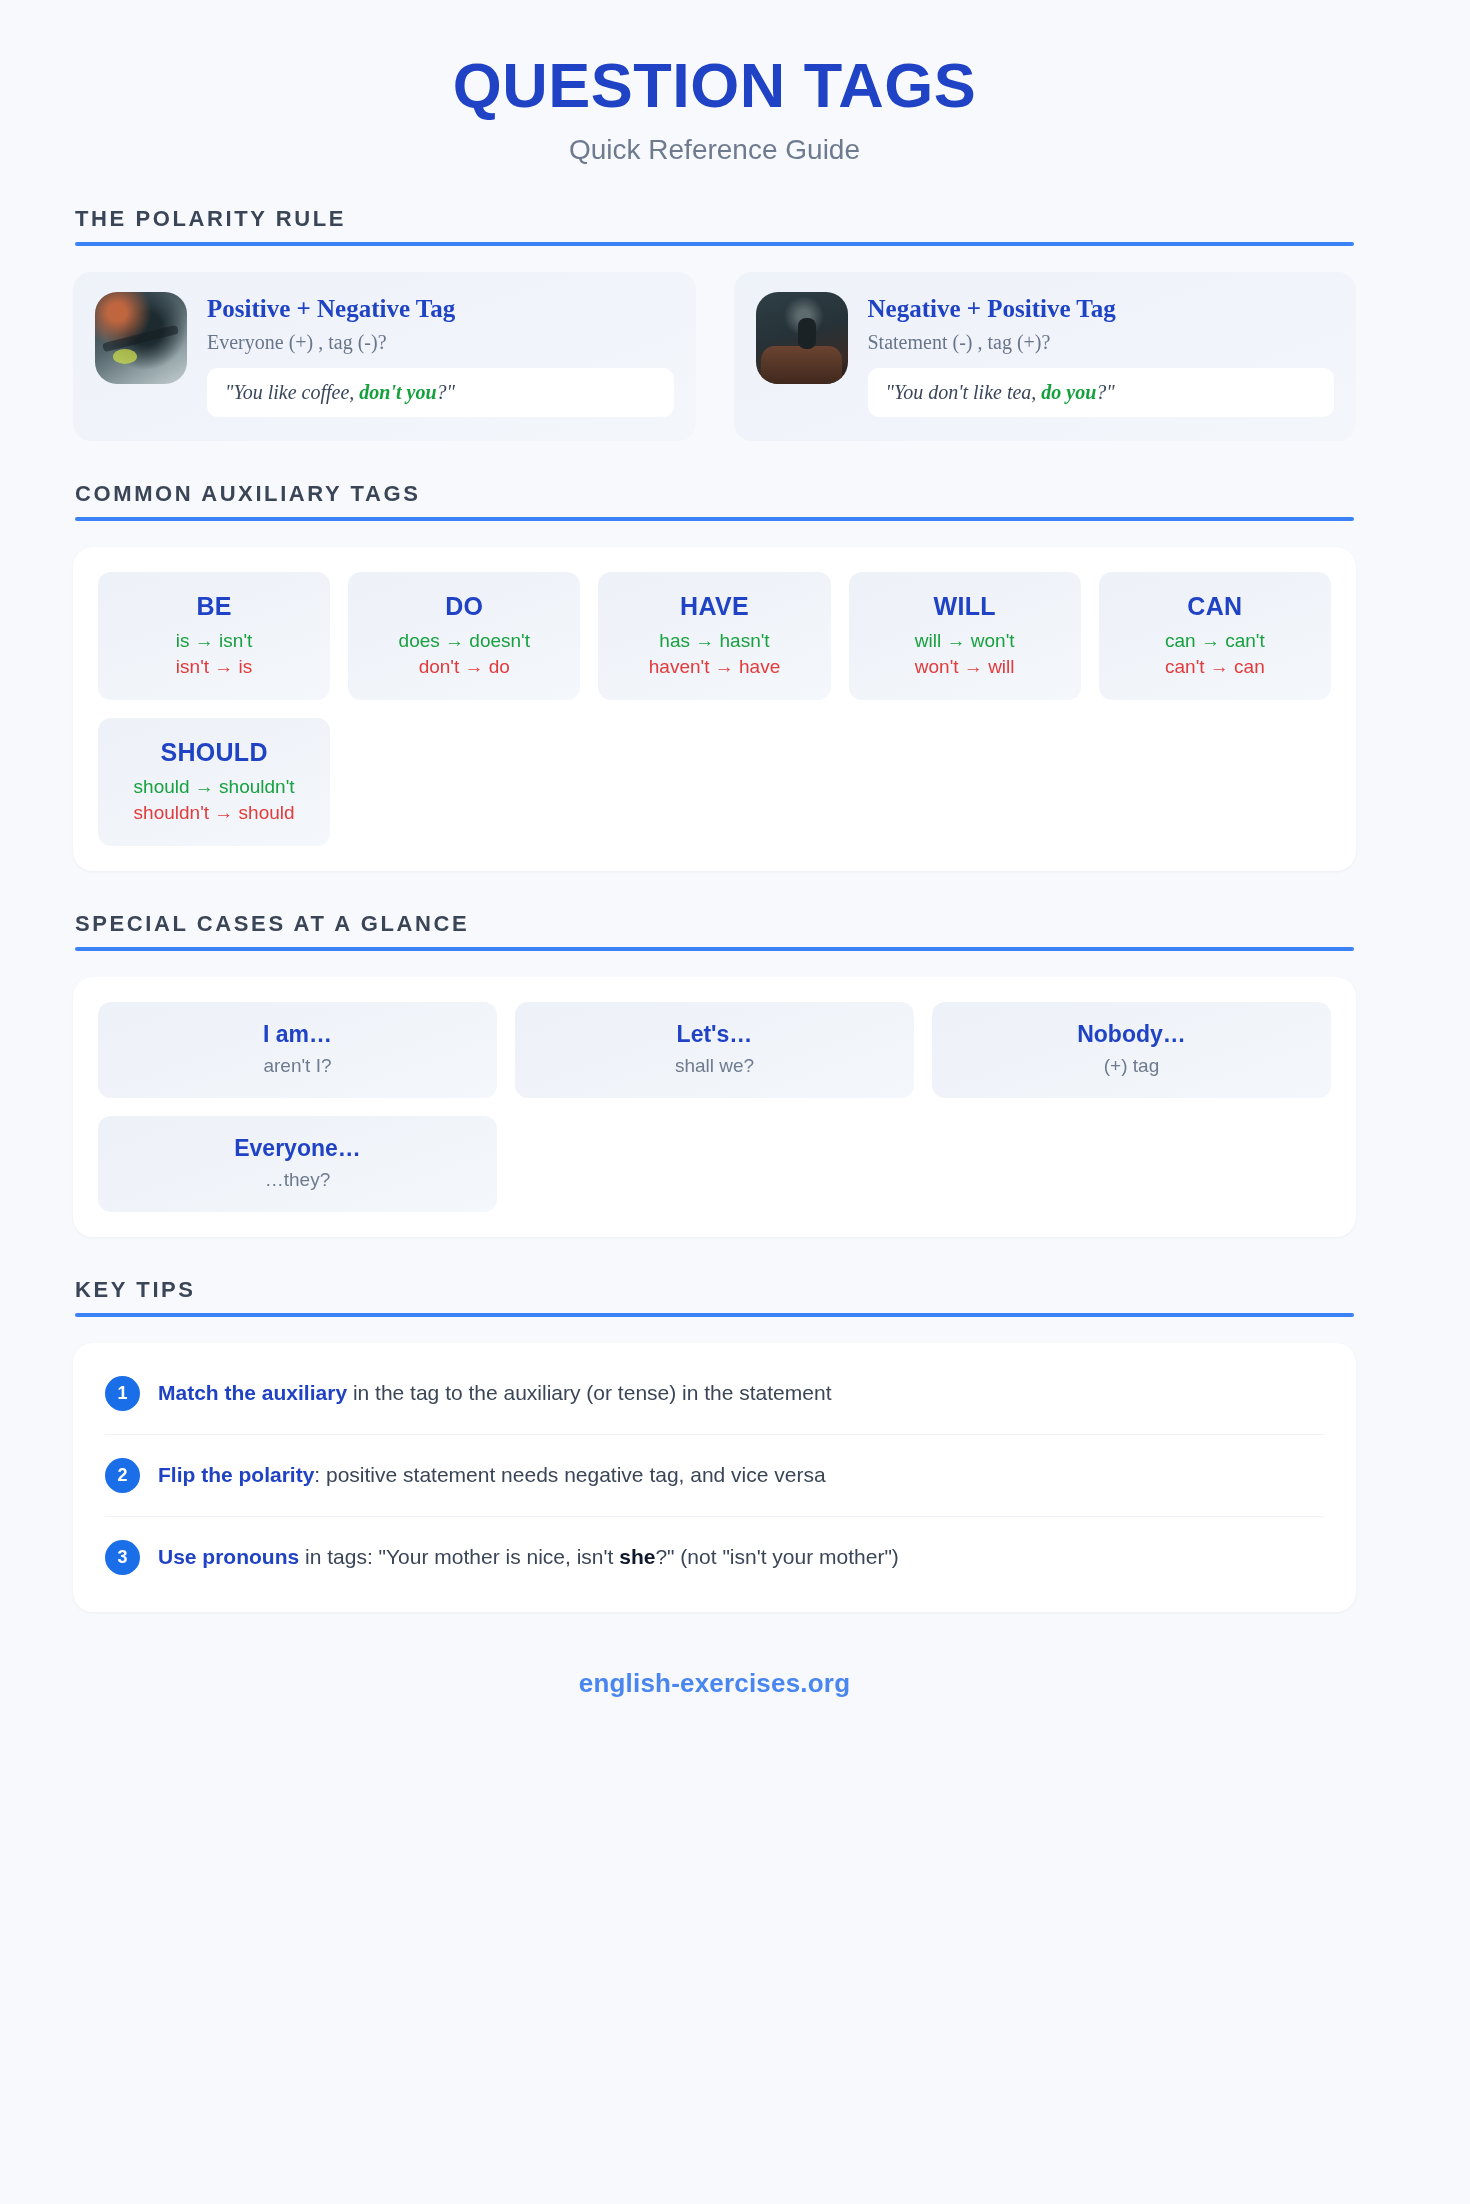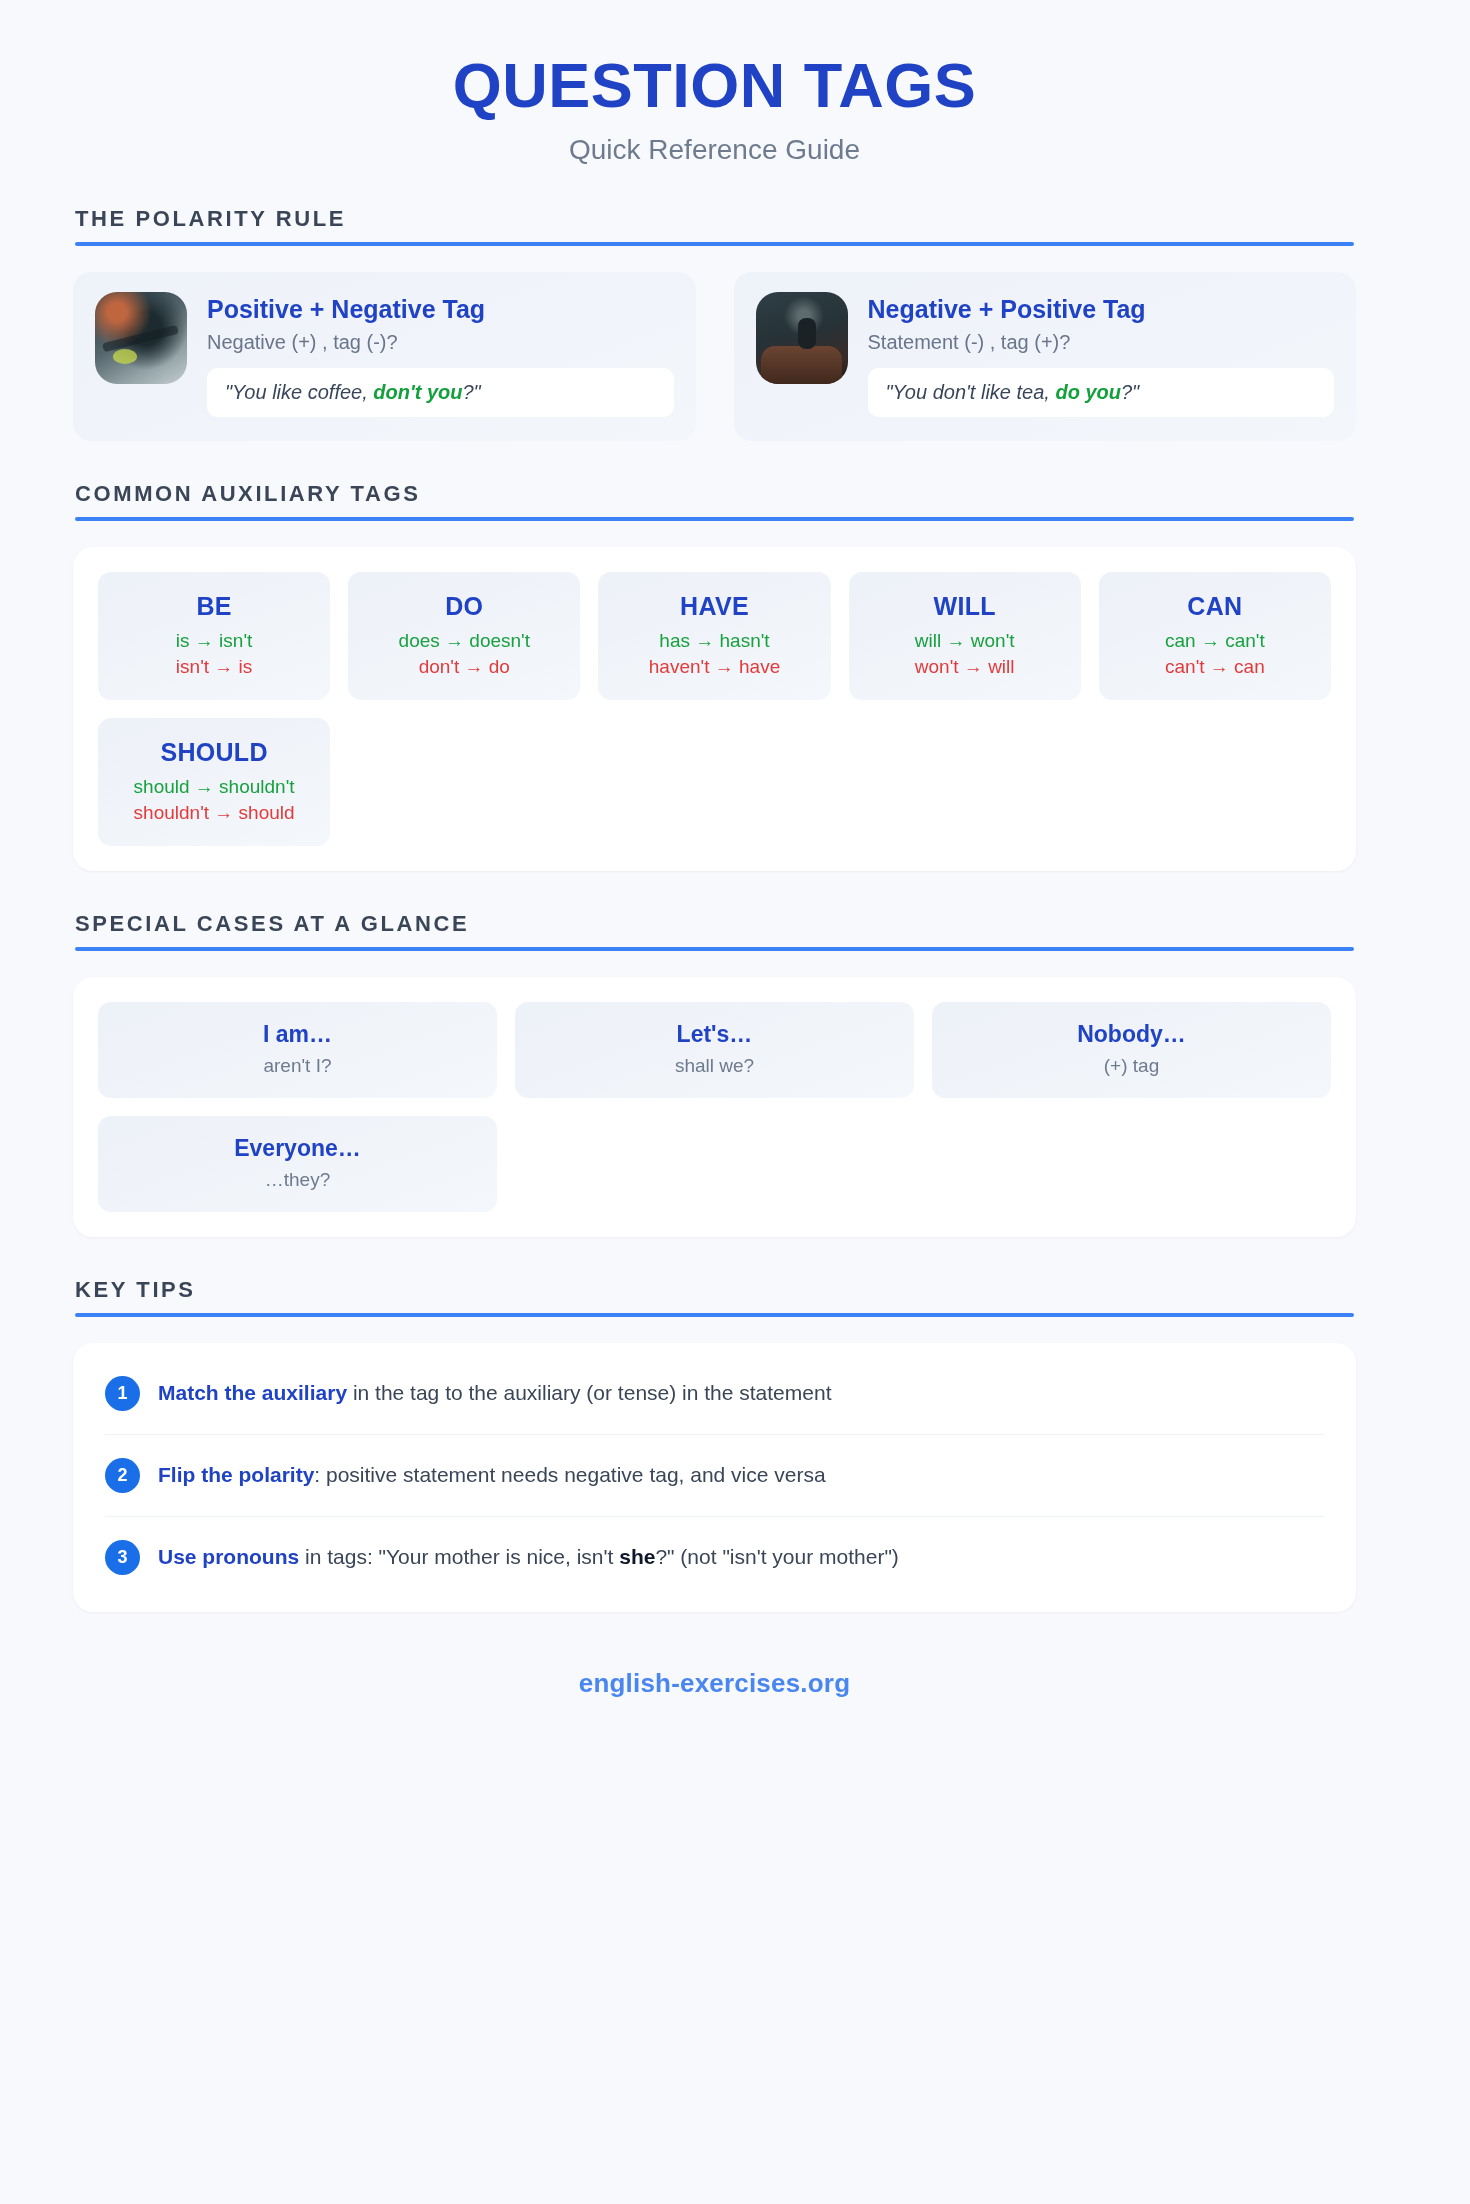--- a/index.html
+++ b/index.html
@@ -58,20 +58,21 @@
     height: 4px;
     border-radius: 2px;
     background: #3b82f6;
   }
 
   
   .polarity-row {
     display: flex;
     gap: 38px;
     margin-top: 26px;
+    font-family: Liberation Serif, serif;
   }
 
   .polarity-card {
     flex: 1;
     background: linear-gradient(160deg, #eef2f9 0%, #f3f6fb 100%);
     border-radius: 18px;
     padding: 20px 22px 24px 22px;
     display: flex;
     gap: 20px;
     align-items: flex-start;
@@ -309,21 +310,21 @@
       <div class="section-title">THE POLARITY RULE</div>
       <div class="section-rule"></div>
     </div>
 
     <div class="polarity-row">
 
       <div class="polarity-card">
         <div class="thumb thumb-a"></div>
         <div class="polarity-body">
           <div class="polarity-title">Positive + Negative Tag</div>
-          <div class="polarity-formula">Negative (+) , tag (-)?</div>
+          <div class="polarity-formula">Everyone (+) , tag (-)?</div>
           <div class="example-box"><span>"You like coffee, </span><span class="tag-hl">don't you</span><span>?"</span></div>
         </div>
       </div>
 
       <div class="polarity-card">
         <div class="thumb thumb-b"></div>
         <div class="polarity-body">
           <div class="polarity-title">Negative + Positive Tag</div>
           <div class="polarity-formula">Statement (-) , tag (+)?</div>
           <div class="example-box"><span>"You don't like tea, </span><span class="tag-hl">do you</span><span>?"</span></div>

